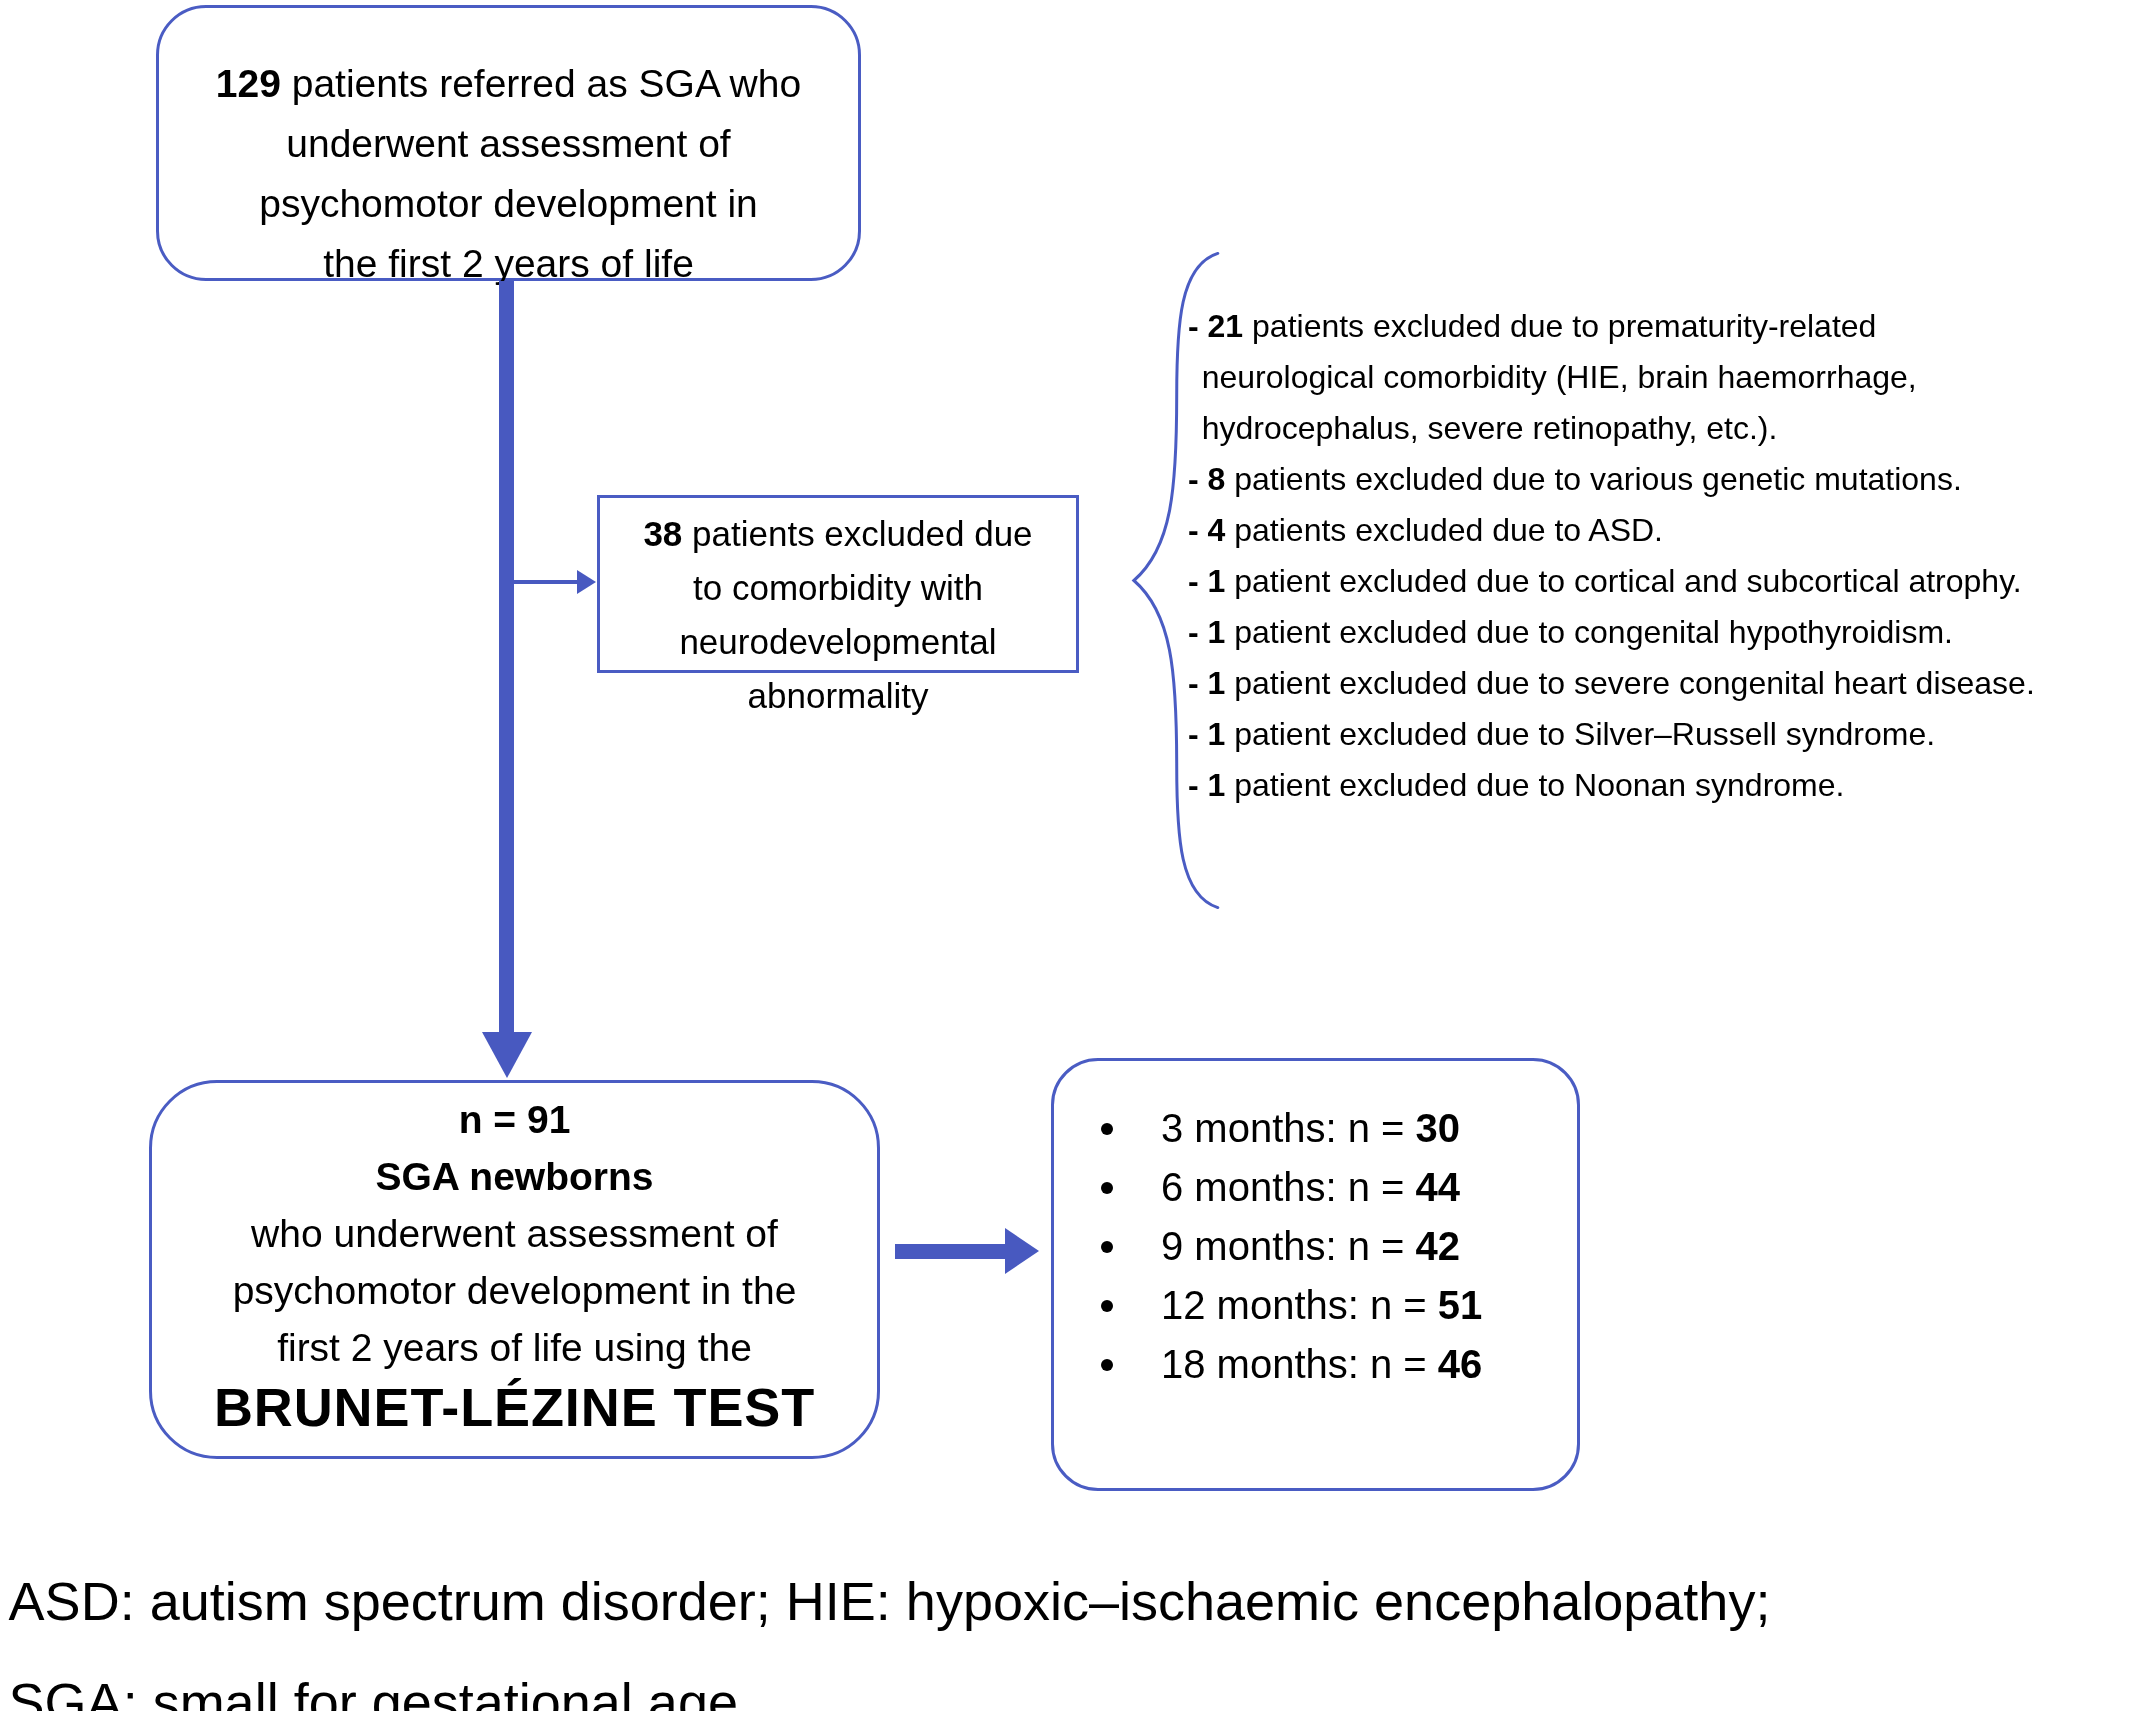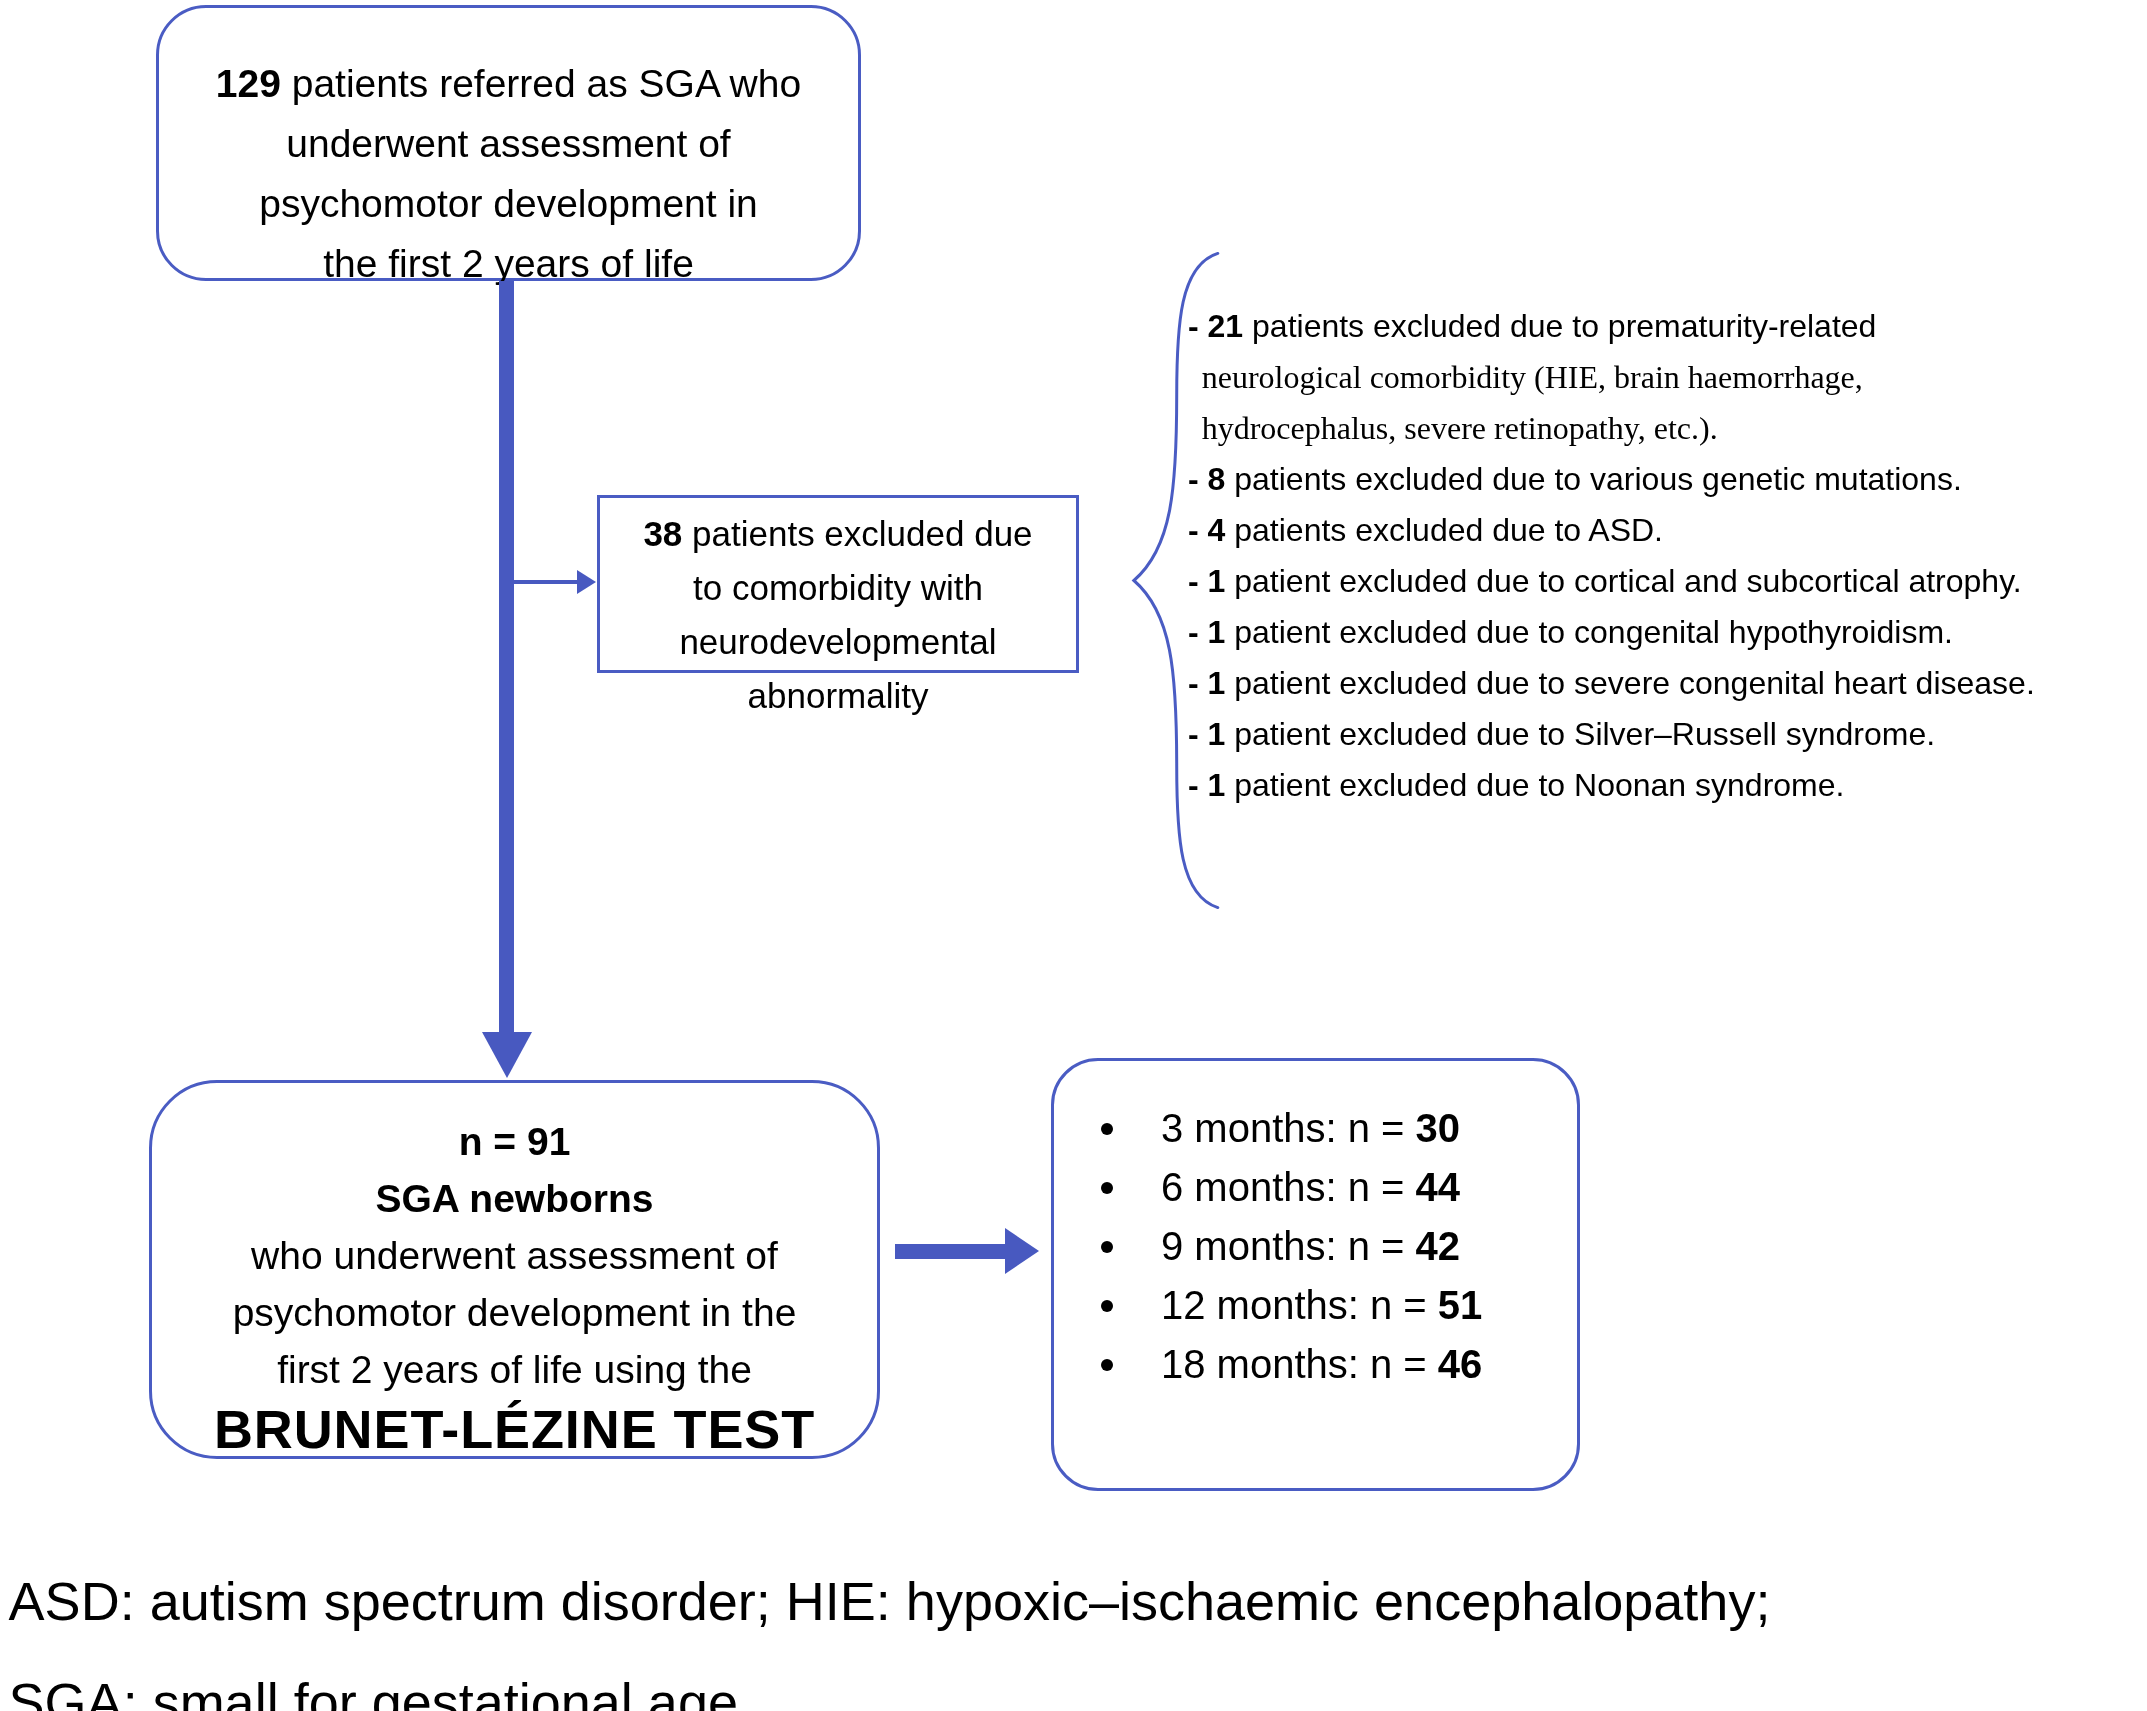--- a/index.html
+++ b/index.html
@@ -16,21 +16,21 @@
   }
   .box{
     position:absolute;box-sizing:border-box;background:var(--bg);
     border:3.4px solid var(--line);text-align:center;
   }
   #referred-box{left:156px;top:5.1px;width:705px;height:276px;border-radius:50px;
     font-size:39px;line-height:60px;padding-top:46px;}
   #excluded-box{left:597px;top:495px;width:482px;height:178px;
     font-size:35px;line-height:54px;padding-top:8.6px;}
   #final-box{left:149px;top:1080px;width:731px;height:379px;border-radius:68px;
-    font-size:39px;line-height:57px;padding-top:30px;}
+    font-size:39px;line-height:57px;padding-top:8px;}
   #final-box .bigline{font-size:54px;line-height:62px;font-weight:bold;letter-spacing:0.9px;}
   #bullets-box{left:1051px;top:1058px;width:529px;height:433px;border-radius:47px;
     font-size:40px;text-align:center;padding:38px 0 0 47px;}
   .bullet-row{display:flex;align-items:center;height:59px;}
   .dot{width:12px;height:12px;border-radius:50%;background:#000;margin-right:48px;flex:0 0 auto;}
   
   .vshaft{position:absolute;left:499px;top:281px;width:14.6px;height:752px;background:var(--arrow);}
   .vhead{position:absolute;left:482px;top:1032px;width:0;height:0;
     border-left:25px solid transparent;border-right:25px solid transparent;
     border-top:46px solid var(--arrow);}
@@ -39,21 +39,21 @@
     border-top:12px solid transparent;border-bottom:12px solid transparent;
     border-left:19px solid var(--arrow);}
   .hshaft{position:absolute;left:895px;top:1244px;width:110px;height:14.6px;background:var(--arrow);}
   .hhead{position:absolute;left:1005px;top:1228px;width:0;height:0;
     border-top:23px solid transparent;border-bottom:23px solid transparent;
     border-left:34px solid var(--arrow);}
   .brace{position:absolute;left:1127px;top:250px;}
   
   #exclusions{position:absolute;left:1188px;top:301px;width:959px;
     font-size:32px;line-height:51px;white-space:nowrap;}
-  #exclusions .cont{padding-left:13.7px;font-family:Liberation Serif, serif;}
+  #exclusions .cont{padding-left:13.7px;}
   
   #footer{position:absolute;left:8.6px;top:1551px;font-size:54px;line-height:101px;}
   b{font-weight:bold;}
 </style>
 </head>
 <body>
 
 <div>
 
   <div class="box" id="referred-box">

